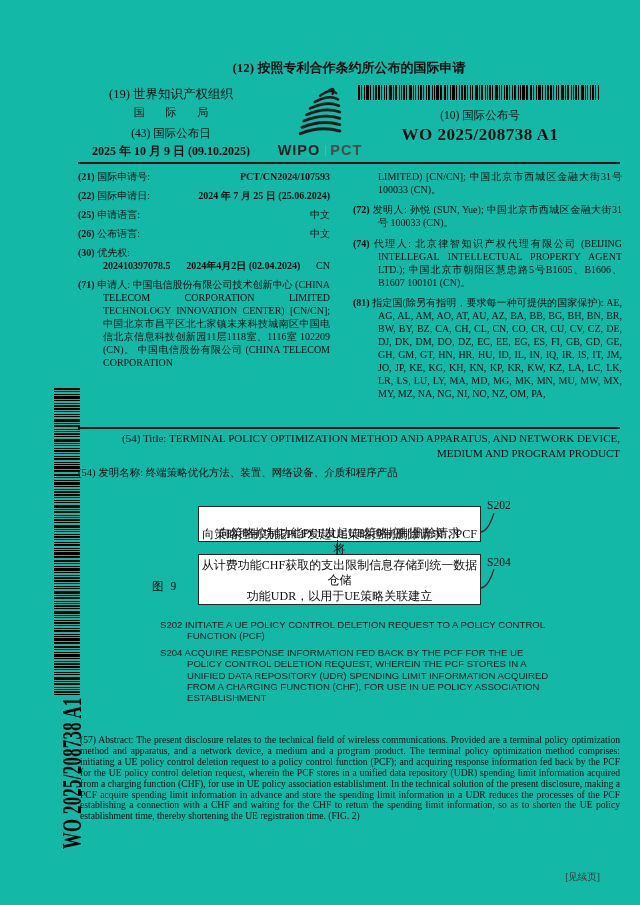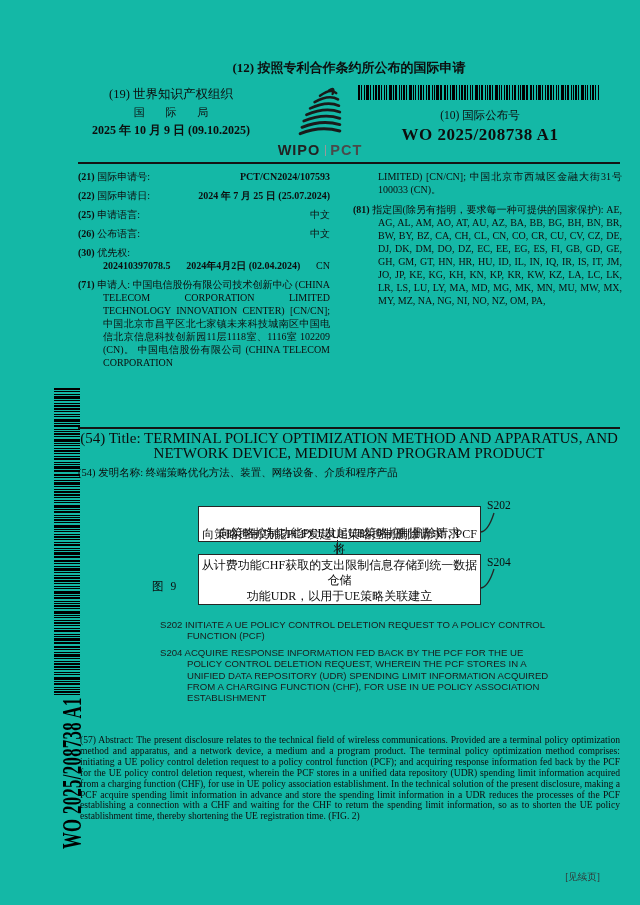--- a/index.html
+++ b/index.html
@@ -35,21 +35,21 @@
   .col-right{left:353px;width:269px;}
   .row{padding-left:25px;text-indent:-25px;margin-bottom:6px;text-align:justify;}
   .row .code{font-weight:bold;}
   .kv{position:relative;}
   .kv .val{float:right;text-indent:0;}
   .subline{display:flex;justify-content:space-between;padding-left:25px;text-indent:0;}
   .ipc-val{font-weight:bold;font-style:italic;}
   .num{font-weight:bold;}
   
   .title-block{left:78px;top:431px;width:542px;}
-  .title-en{font-size:15px;line-height:14.5px;margin-bottom:6px;text-align:center;}
+  .title-en{font-size:11px;line-height:14.5px;margin-bottom:6px;text-align:right;}
   .title-zh{font-size:10.5px;line-height:14px;}
   
   .flowbox{position:absolute;border:1.3px solid #262626;background:#fff;display:flex;
            align-items:flex-end;justify-content:center;text-align:center;font-size:12px;}
   .flowbox .inner{white-space:pre-line;line-height:15.5px;width:100%;}
   .step-tag{position:absolute;font-size:11.5px;}
   .fig-label{position:absolute;font-size:11.5px;letter-spacing:2px;}
   .leader{position:absolute;}
   .connector{position:absolute;width:1.4px;background:#262626;}
   
@@ -68,20 +68,21 @@
 </head>
 <body>
 
 <div class="page">
 
   <div class="abs doc-type">(12) 按照专利合作条约所公布的国际申请</div>
 
   <div class="abs org-block">
     <div class="org-name"><b>(19)</b> <span>世界知识产权组织</span></div>
     <div class="org-bureau">国 际 局</div>
+    <div class="pubdate-label"><b>(43)</b> <span>国际公布日</span></div>
     <div class="pubdate">2025 年 10 月 9 日 (09.10.2025)</div>
   </div>
 
   <div class="abs logo-block">
     <svg width="54" height="56" viewBox="0 0 60 62" fill="none" stroke="#1a1a1a" stroke-linecap="round">
       <path d="M8,55 Q30,46 52,52" stroke-width="3.4"></path>
       <path d="M10,48 Q32,39 52,45" stroke-width="3.3"></path>
       <path d="M12,41 Q34,32 52,38" stroke-width="3.2"></path>
       <path d="M15,34 Q36,25 52,31" stroke-width="3.1"></path>
       <path d="M19,27 Q38,18 51,24" stroke-width="3"></path>
@@ -186,21 +187,21 @@
   </div>
 
   <div class="rule" style="left:78px;top:162px;width:542px;"></div>
 
   <div class="col col-left">
     <div class="row kv">
       <span class="val num">PCT/CN2024/107593</span>
       <span class="code">(21)</span> <span>国际申请号:</span>
     </div>
     <div class="row kv">
-      <span class="val num">2024 年 7 月 25 日 (25.07.2024)</span>
+      <span class="val num">2024 年 7 月 25 日 (25.06.2024)</span>
       <span class="code">(22)</span> <span>国际申请日:</span>
     </div>
     <div class="row kv">
       <span class="val">中文</span>
       <span class="code">(25)</span> <span>申请语言:</span>
     </div>
     <div class="row kv">
       <span class="val">中文</span>
       <span class="code">(26)</span> <span>公布语言:</span>
     </div>
@@ -213,20 +214,26 @@
       </div>
     </div>
     <div class="row">
       <span class="code">(71)</span> <span>申请人:</span> <span>中国电信股份有限公司技术创新中心 </span><b>(CHINA TELECOM CORPORATION LIMITED TECHNOLOGY INNOVATION CENTER)</b><span> [CN/CN]; 中国北京市昌平区北七家镇未来科技城南区中国电信北京信息科技创新园11层1118室、1116室 102209 (CN)。 中国电信股份有限公司 </span><b>(CHINA TELECOM CORPORATION</b>
     </div>
   </div>
 
   <div class="col col-right">
     <div class="row" style="text-indent:0;margin-bottom:7px;">
       <b>LIMITED)</b><span> [CN/CN]; 中国北京市西城区金融大街31号 100033 (CN)。</span>
+    </div>
+    <div class="row" style="margin-bottom:8px;">
+      <span class="code">(72)</span> <span>发明人:</span> <span>孙悦 </span><b>(SUN, Yue)</b><span>; 中国北京市西城区金融大街31号 100033 (CN)。</span>
+    </div>
+    <div class="row" style="margin-bottom:7px;">
+      <span class="code">(74)</span> <span>代理人:</span> <span>北京律智知识产权代理有限公司 </span><b>(BEIJING INTELLEGAL INTELLECTUAL PROPERTY AGENT LTD.)</b><span>; 中国北京市朝阳区慧忠路5号B1605、B1606、B1607 100101 (CN)。</span>
     </div>
     <div class="row">
       <span class="code">(81)</span> <span>指定国(除另有指明，要求每一种可提供的国家保护): </span><span>AE, AG, AL, AM, AO, AT, AU, AZ, BA, BB, BG, BH, BN, BR, BW, BY, BZ, CA, CH, CL, CN, CO, CR, CU, CV, CZ, DE, DJ, DK, DM, DO, DZ, EC, EE, EG, ES, FI, GB, GD, GE, GH, GM, GT, HN, HR, HU, ID, IL, IN, IQ, IR, IS, IT, JM, JO, JP, KE, KG, KH, KN, KP, KR, KW, KZ, LA, LC, LK, LR, LS, LU, LY, MA, MD, MG, MK, MN, MU, MW, MX, MY, MZ, NA, NG, NI, NO, NZ, OM, PA,</span>
     </div>
   </div>
 
   <div class="rule" style="left:78px;top:427px;width:542px;"></div>
 
   <div class="abs title-block">
     <div class="title-en">

